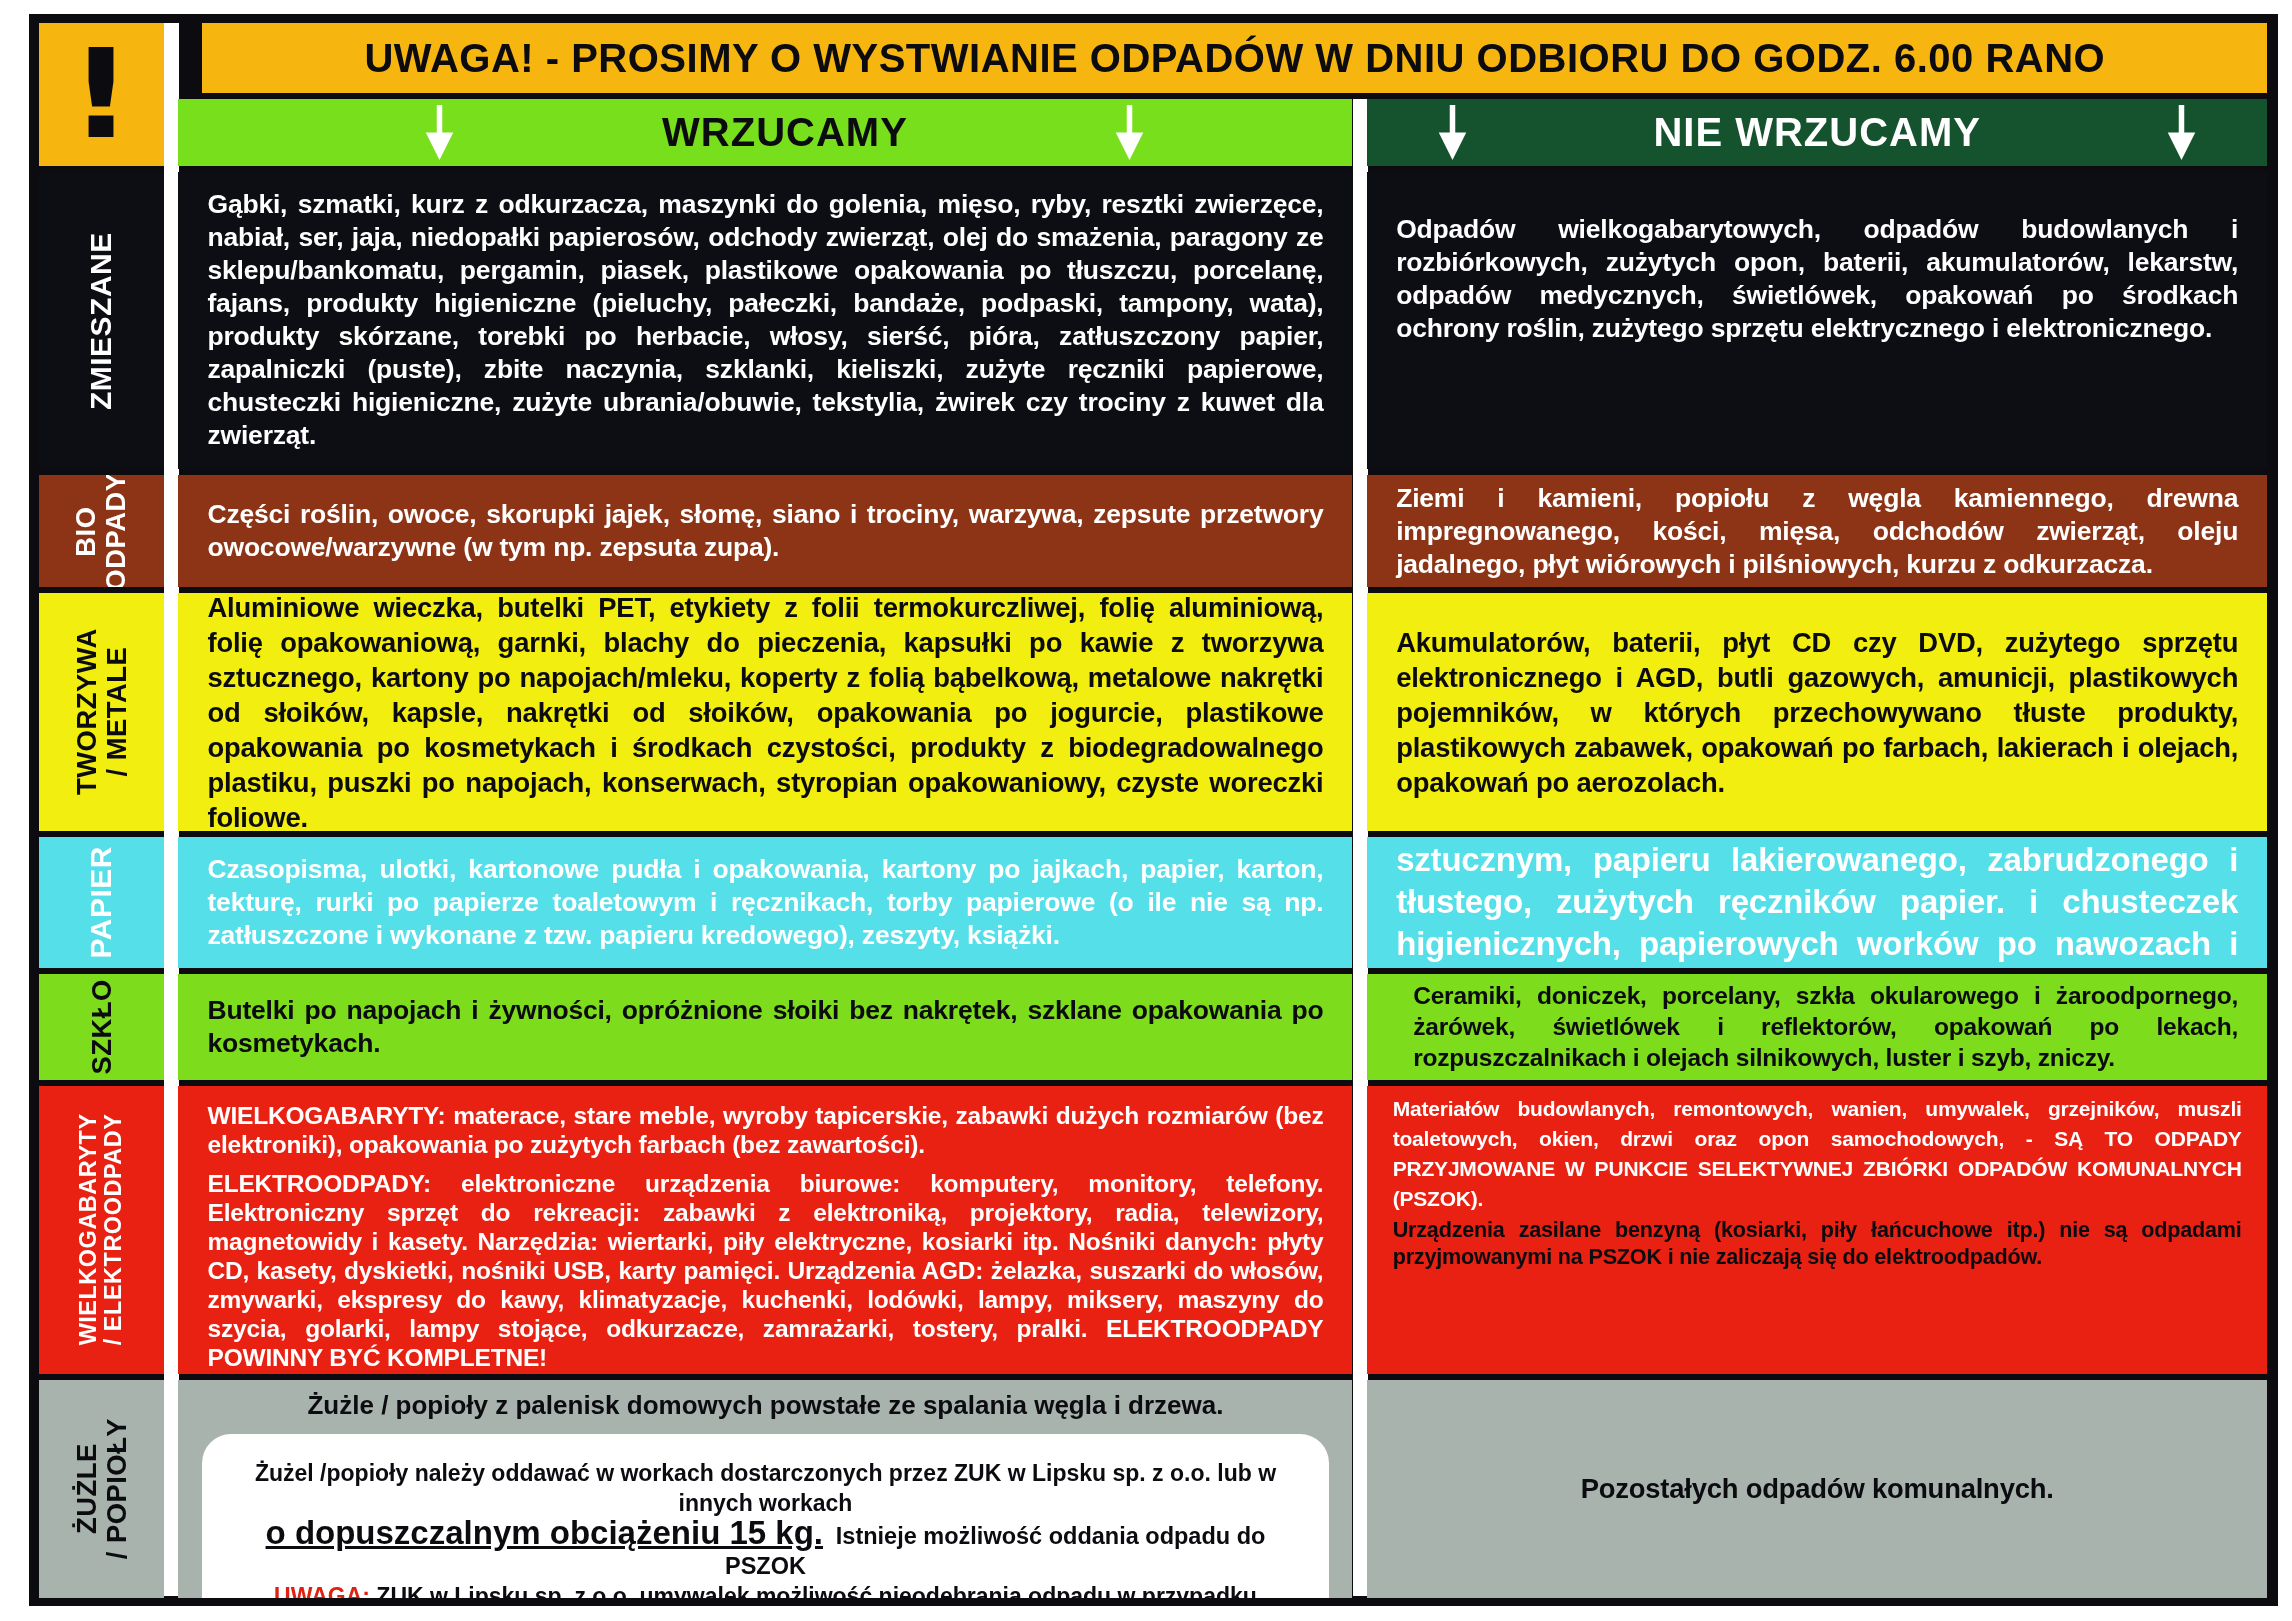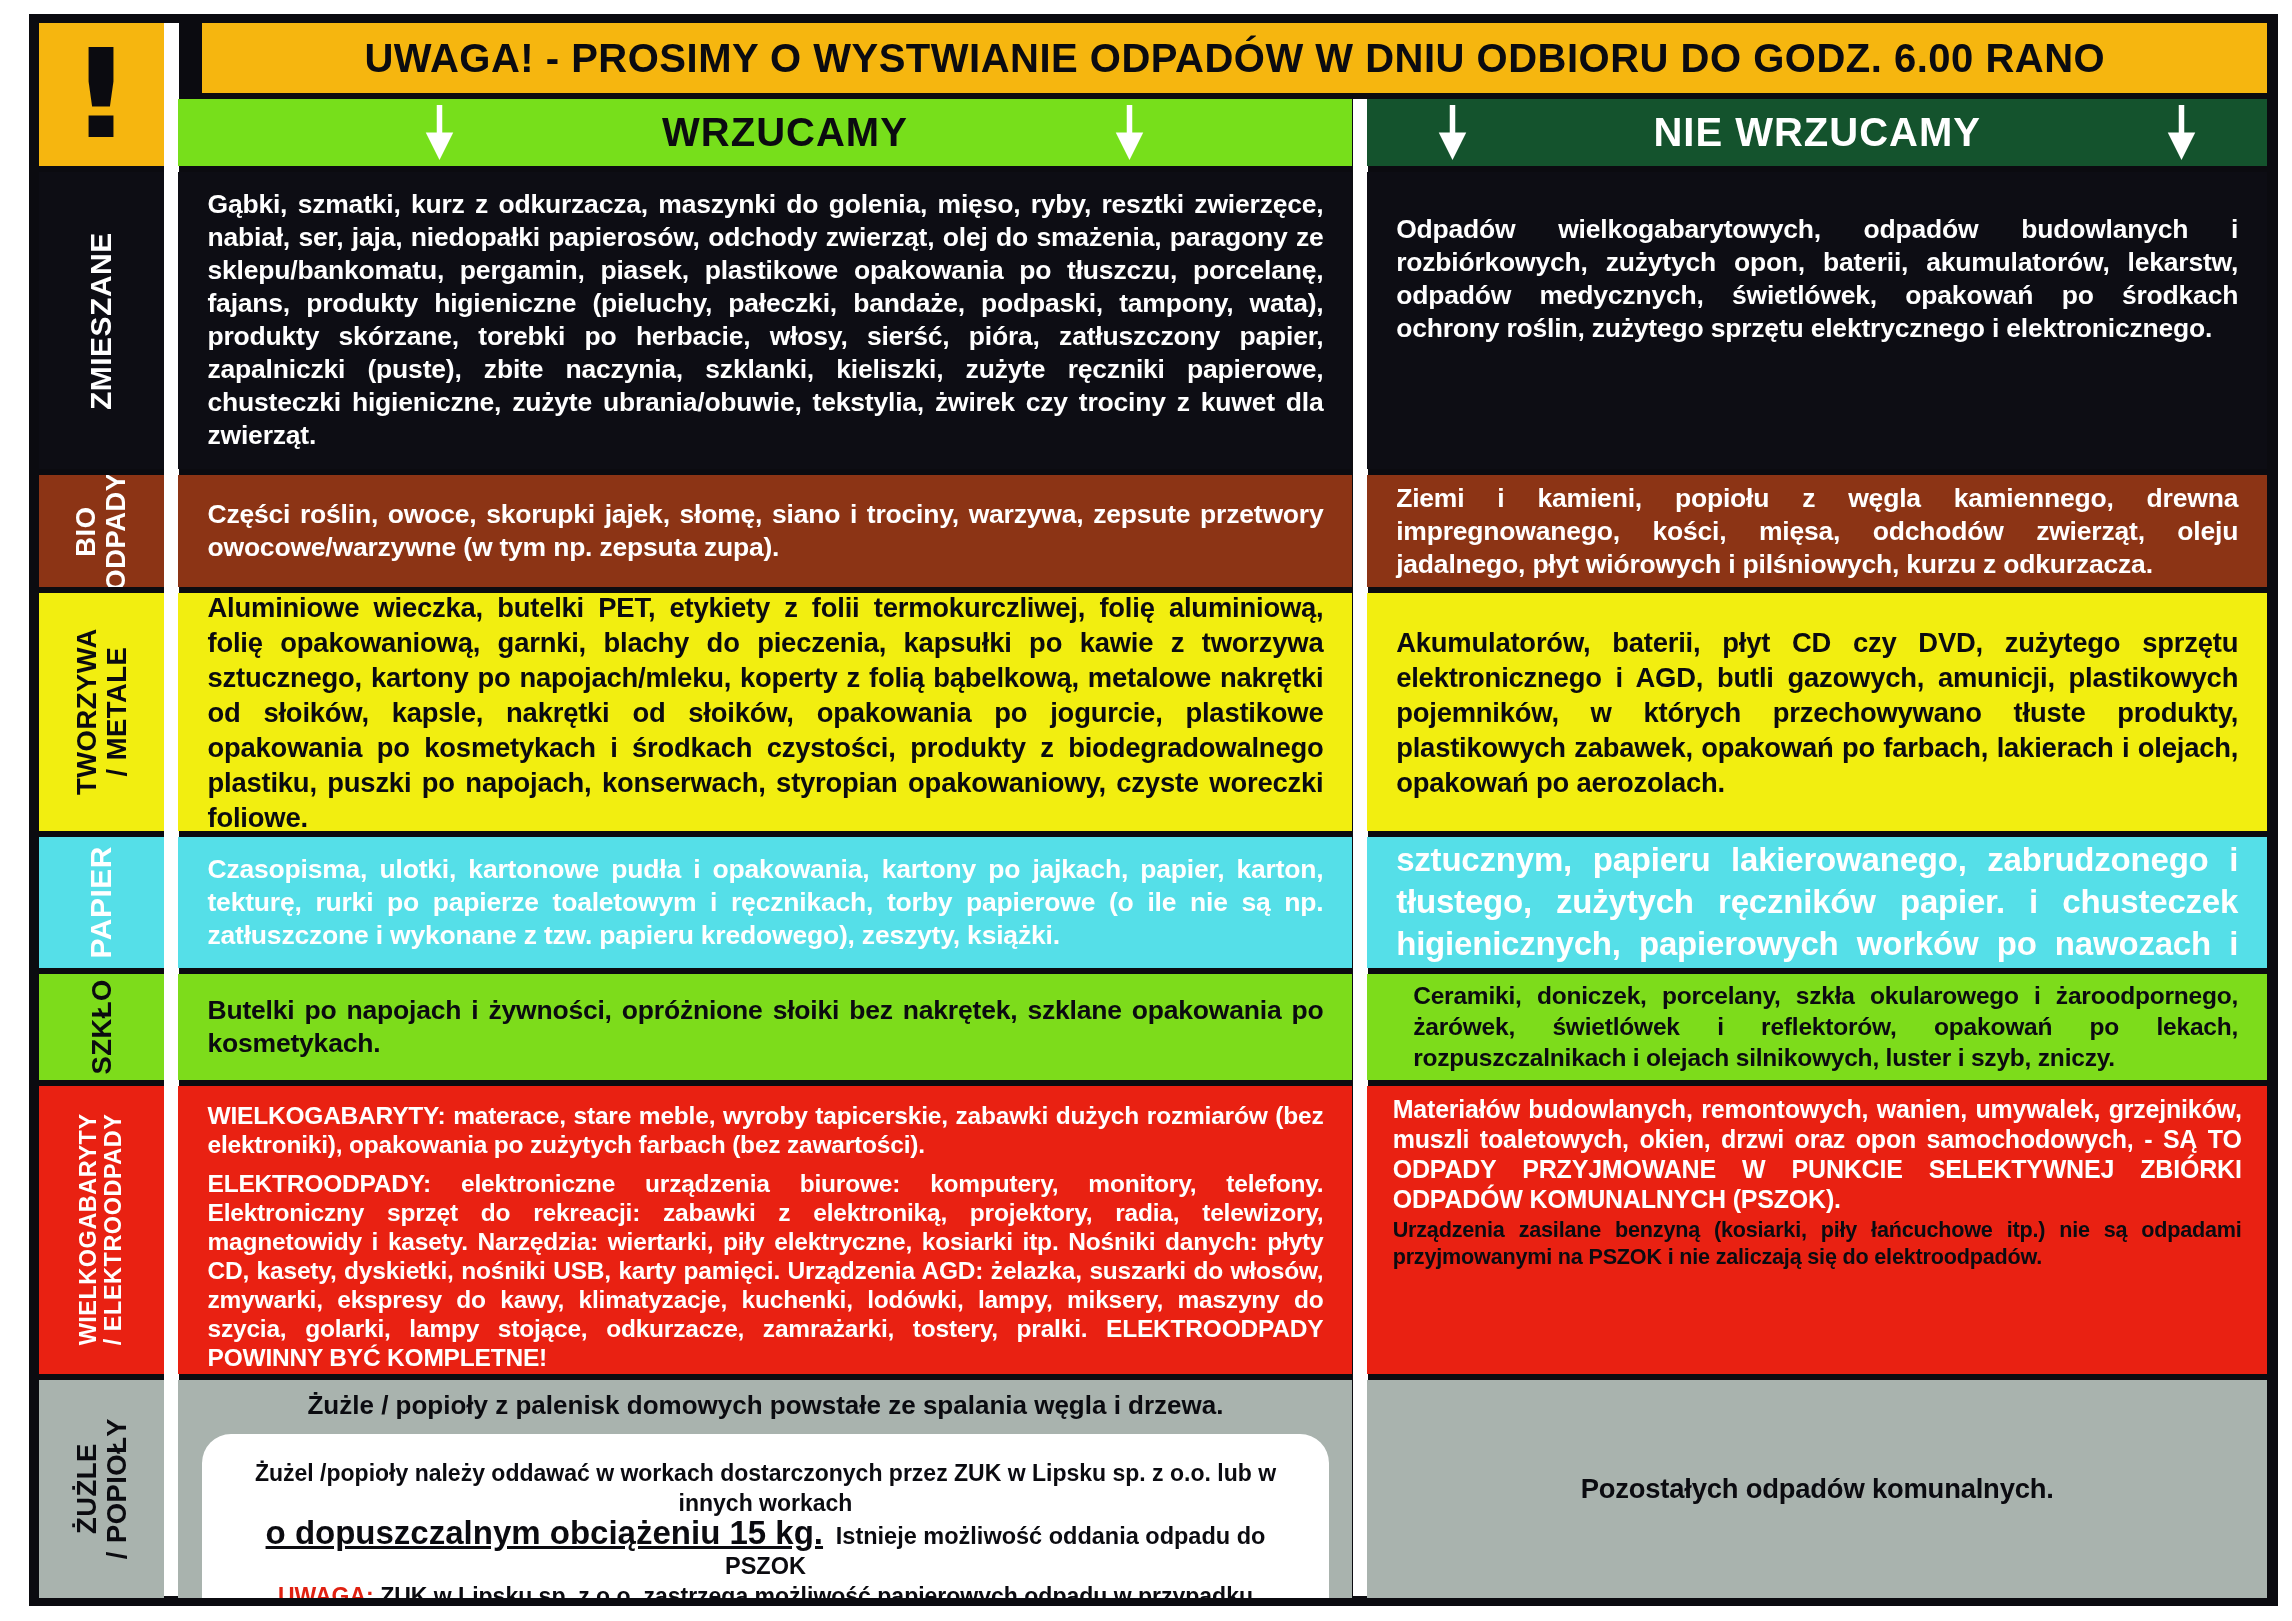--- a/index.html
+++ b/index.html
@@ -48,21 +48,21 @@
 
   .content { display:flex; flex-direction:column; justify-content:center; padding:11.8px 29px; }
   .content p { margin:0; font-size:26.5px; line-height:33px; font-weight:700; text-align:justify; letter-spacing:-0.2px; }
   .top-align { justify-content:flex-start; padding-top:15.7px; }
   .center-text p { text-align:center; }
 
   .dense p { font-size:24.5px; line-height:29px; }
   .dense p + p { margin-top:9.8px; }
 
   .wielko-not { padding:7.8px 25.5px 9.8px 25.5px; }
-  .wielko-not .main-p { font-size:25px; line-height:30px; }
+  .wielko-not .main-p { font-size:21px; line-height:30px; }
   .wielko-not .note-p { font-size:21.6px; line-height:26.5px; margin-top:3.9px; color:#0b0b10; text-align:justify; }
   .pszok-box {
     margin-top:7.8px; background:#ffffff; border-radius:17.6px; padding:7.8px 13.7px 9.8px 13.7px; text-align:center;
   }
   .pszok-box .pszok-title { font-size:24.5px; line-height:29px; font-weight:700; text-align:center; }
   .pszok-box .pszok-line { font-size:21.6px; line-height:26.5px; font-weight:700; color:#15153a; text-align:center; }
 
   .zuzle-allowed { padding:9.8px 23.5px; justify-content:flex-start; }
   .zuzle-title { font-size:26px; line-height:33px; font-weight:700; color:#0b0b10; text-align:center; }
   .zuzle-box {
@@ -195,21 +195,21 @@
       <div class="vlabel">
           <span>ŻUŻLE</span>
           <span>/ POPIOŁY</span>
         </div>
     </div>
     <div class="cell content zuzle-allowed r9 c2" style="background-color: rgb(169, 179, 174); color: rgb(11, 11, 16);">
       <div class="zuzle-title">Żużle / popioły z palenisk domowych powstałe ze spalania węgla i drzewa.</div>
       <div class="zuzle-box">
         <div class="box-line">Żużel /popioły należy oddawać w workach dostarczonych przez ZUK w Lipsku sp. z o.o. lub w innych workach</div>
         <div class="box-line"><span class="box-big">o dopuszczalnym obciążeniu 15 kg.</span>&nbsp;&nbsp;<span class="box-suffix">Istnieje możliwość oddania odpadu do PSZOK</span></div>
-        <div class="box-line"><span class="warn-label" style="color: rgb(224, 32, 16);">UWAGA:</span> <span>ZUK w Lipsku sp. z o.o. zastrzega możliwość papierowych odpadu w przypadku</span></div>
+        <div class="box-line"><span class="warn-label" style="color: rgb(224, 32, 16);">UWAGA:</span> <span>ZUK w Lipsku sp. z o.o. umywalek możliwość nieodebrania odpadu w przypadku</span></div>
 
       </div>
     </div>
     <div class="cell content center-text r9 c3" style="background-color: rgb(169, 179, 174); color: rgb(11, 11, 16);">
       <p style="font-size:27.4px; font-weight:700;">Pozostałych odpadów komunalnych.</p>
     </div>
 
   </div>
 </div>
 

